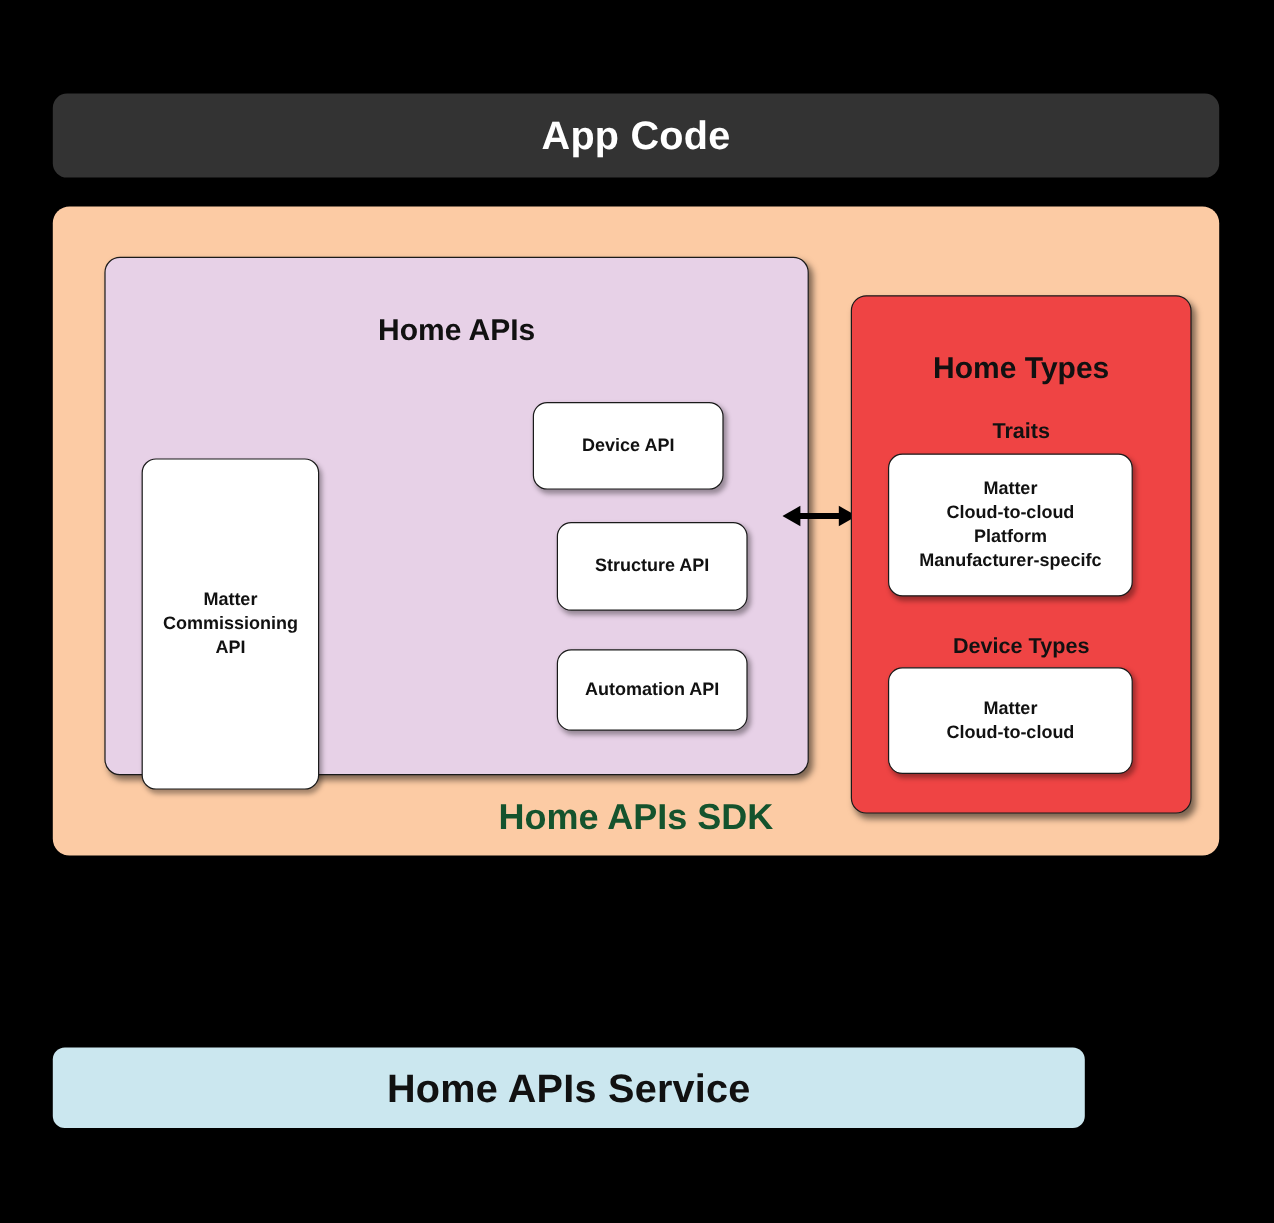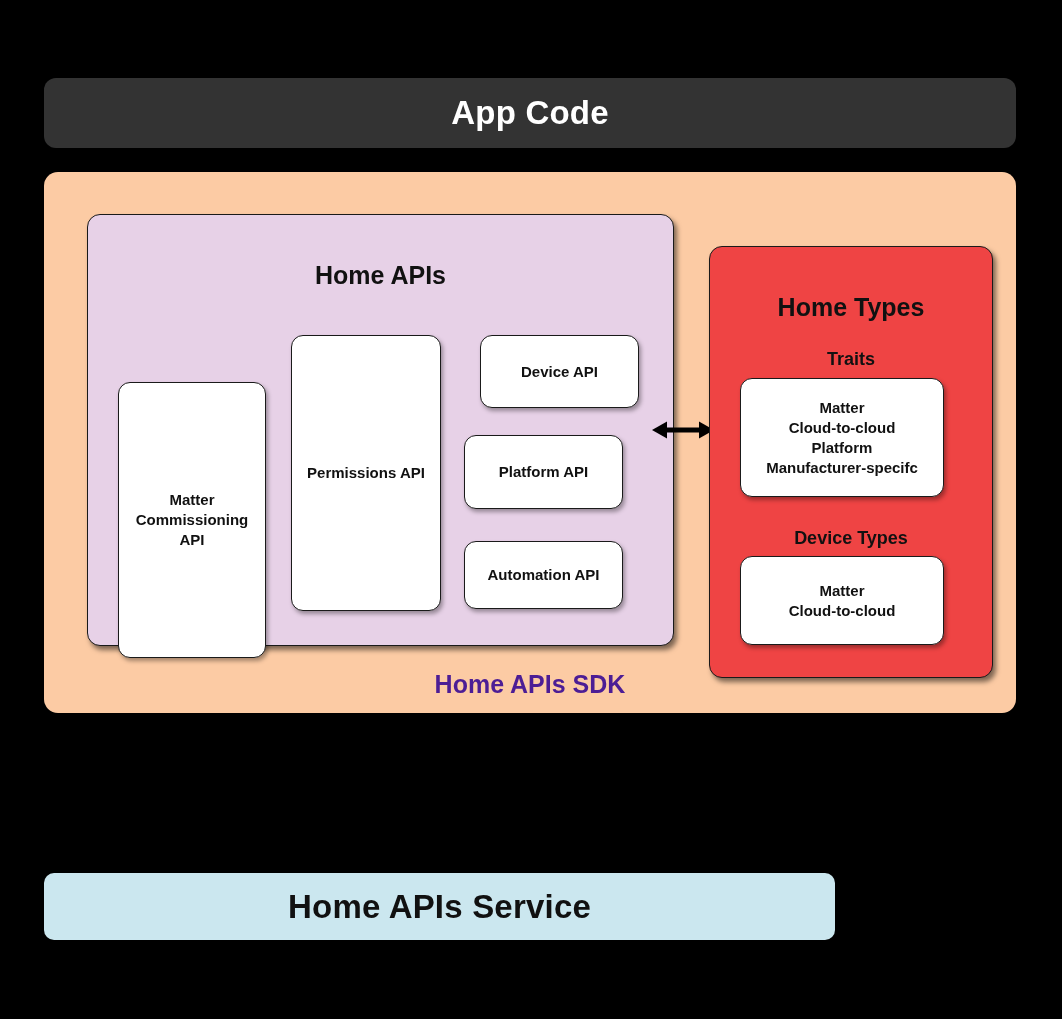--- a/index.html
+++ b/index.html
@@ -14,21 +14,21 @@
   .app-bar{
     left:44px;top:78px;width:972px;height:70px;background:#333333;color:#fff;
     border-radius:12px;
   }
   .sdk{
     position:absolute;left:44px;top:172px;width:972px;height:541px;
     background:#FCCBA4;border-radius:14px;
   }
   .sdk-label{
     position:absolute;left:0;right:0;bottom:14px;text-align:center;
-    font-weight:bold;font-size:25px;color:#4c1d95;
+    font-weight:bold;font-size:30px;color:#14532d;
   }
   .panel{
     position:absolute;border:1.5px solid #1a1a1a;border-radius:13px;
     box-shadow:3px 4px 5px rgba(0,0,0,0.5);
     padding-left:18px;
   }
   .home-apis{left:43px;top:42px;width:567px;height:430px;background:#E7D1E7;}
   .home-types{left:665px;top:42px;width:264px;height:430px;background:#ef4444;margin-top:32px;}
   .panel-title{
     position:absolute;left:0;right:0;top:46px;text-align:center;
@@ -36,61 +36,58 @@
   }
   .wbox{
     position:absolute;background:#fff;border:1.5px solid #1a1a1a;border-radius:12px;
     box-shadow:2px 3px 4px rgba(0,0,0,0.35);
     display:flex;flex-direction:column;align-items:center;justify-content:center;
     text-align:center;font-weight:bold;font-size:15px;line-height:20px;color:#111;
     padding:0 8px;box-sizing:border-box;
   }
   .col1{left:30px;top:120px;width:148px;height:276px;margin-top:47px;}
   .col2{left:203px;top:120px;width:150px;height:276px;}
-  .small1{left:392px;top:120px;width:159px;height:73px;}
+  .small1{left:356px;top:120px;width:159px;height:73px;}
   .small2{left:376px;top:220px;width:159px;height:74px;}
   .small3{left:376px;top:326px;width:159px;height:68px;}
   .section-heading{
     position:absolute;left:0;right:0;text-align:center;
     font-weight:bold;font-size:18px;color:#111;
   }
   .traits-heading{top:102px;}
   .traits-box{left:30px;top:131px;width:204px;height:119px;}
   .devtypes-heading{top:281px;}
   .devtypes-box{left:30px;top:309px;width:204px;height:89px;}
   .arrow{position:absolute;left:608px;top:245px;width:62px;height:26px;}
   .service-bar{
-    left:44px;top:873px;width:791px;height:67px;background:#CBE7EF;color:#111;
+    left:44px;top:873px;width:860px;height:67px;background:#CBE7EF;color:#111;
     border-radius:10px;
   }
 </style>
 </head>
 <body>
 
 <div class="canvas">
 
   <div class="bar app-bar">
     <span>App Code</span>
   </div>
 
   <div class="sdk">
 
     <div class="panel home-apis">
       <div class="panel-title">Home APIs</div>
       <div class="wbox col1">
         <span>Matter Commissioning API</span>
       </div>
-      <div class="wbox col2">
-        <span>Permissions API</span>
-      </div>
       <div class="wbox small1">
         <span>Device API</span>
       </div>
       <div class="wbox small2">
-        <span>Platform API</span>
+        <span>Structure API</span>
       </div>
       <div class="wbox small3">
         <span>Automation API</span>
       </div>
     </div>
 
     <svg class="arrow" viewBox="0 0 62 26" aria-hidden="true">
       <line x1="11" y1="13" x2="51" y2="13" stroke="#000" stroke-width="5"></line>
       <polygon points="0,13 15,4.5 15,21.5" fill="#000"></polygon>
       <polygon points="62,13 47,4.5 47,21.5" fill="#000"></polygon>

